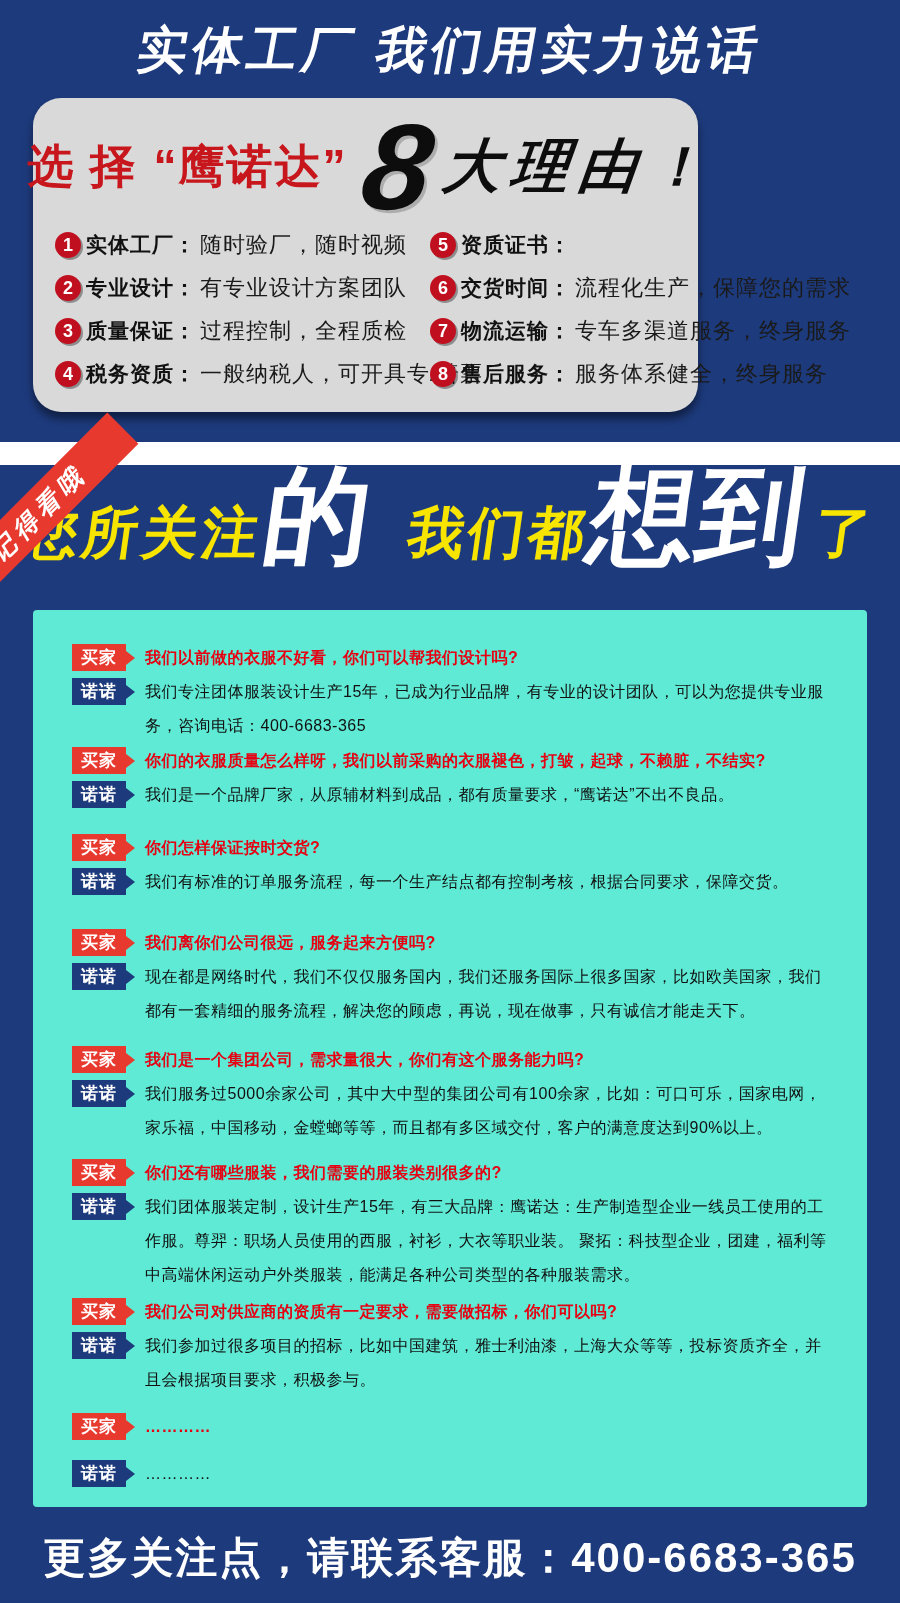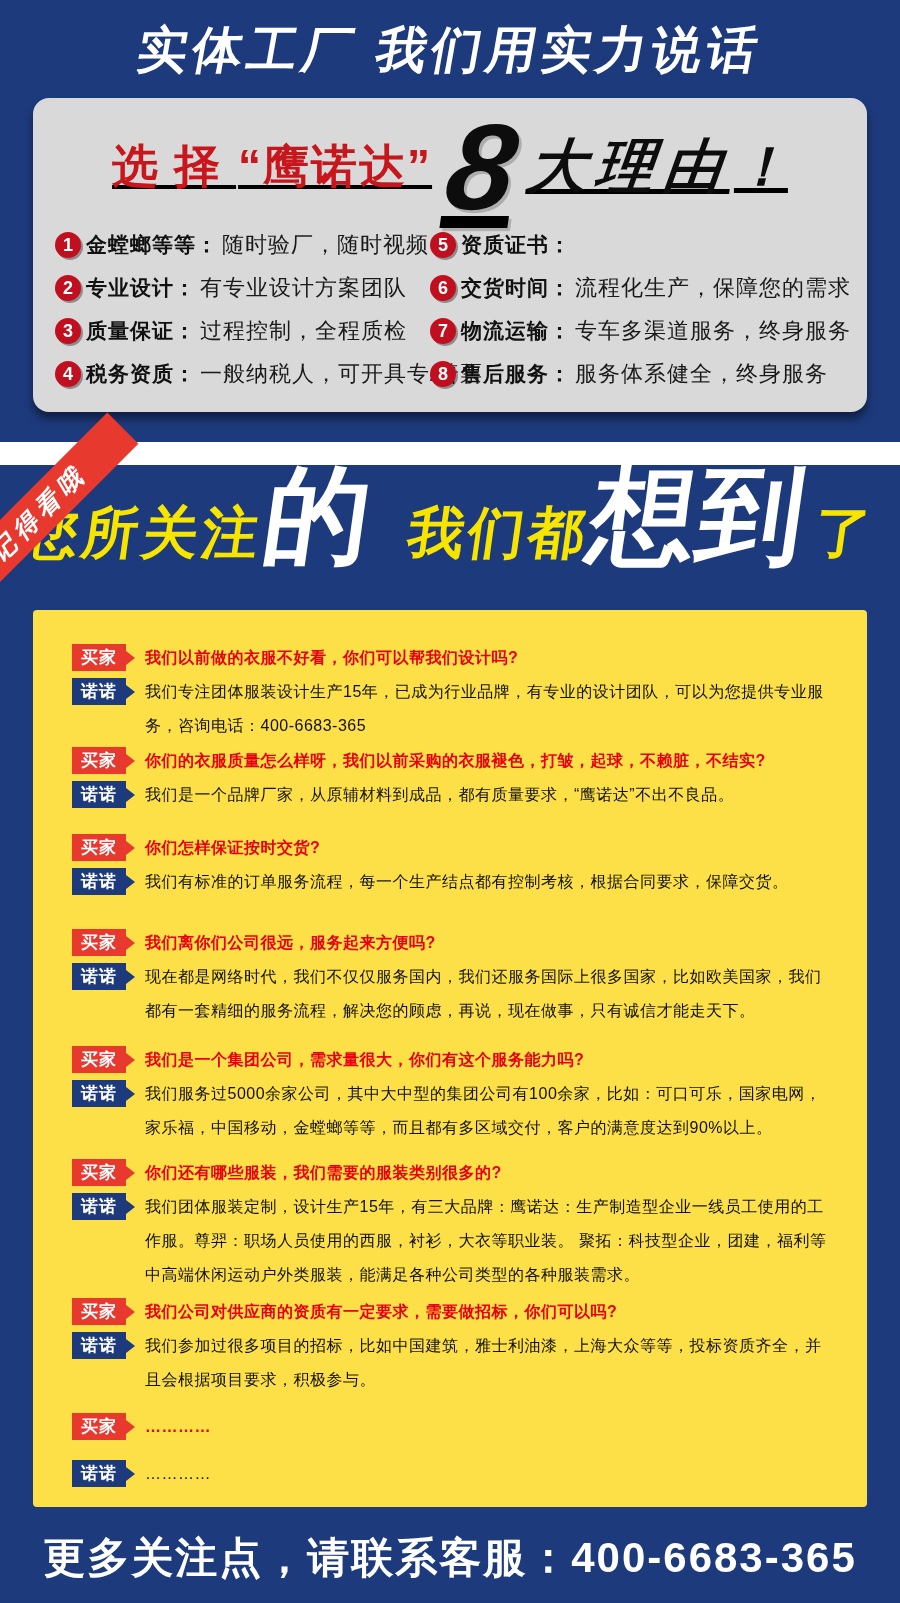--- a/index.html
+++ b/index.html
@@ -14,24 +14,23 @@
   .hero-title{
     position:absolute;top:20px;left:0;width:100%;
     text-align:center;
     color:#ffffff;font-size:50px;font-weight:bold;
     letter-spacing:5px;line-height:60px;
     transform:skewX(-10deg);
     white-space:nowrap;
   }
   
   .reasons-box{
-    position:absolute;left:33px;top:98px;width:834px;height:314px;
-    background:#d9d9d9;border-radius:16px;
+    position:absolute;left:33px;top:98px;width:665px;height:314px;
+    background:#d9d9d9;border-radius:28px;
     box-shadow:0 7px 9px rgba(0,0,0,0.45);
-    text-decoration:underline;
   }
   .box-title{
     display:flex;align-items:center;justify-content:center;
     margin-top:8px;height:122px;white-space:nowrap;
   }
   .box-title .t-select{
     color:#c8161d;font-size:46px;font-weight:bold;letter-spacing:16px;margin-right:2px;
   }
   .box-title .t-brand{
     color:#c8161d;font-size:46px;font-weight:bold;letter-spacing:2px;
@@ -81,21 +80,21 @@
     position:absolute;left:-82px;top:491px;width:240px;height:44px;
     background:#e8392f;
     transform:rotate(-45deg);
     color:#ffffff;font-size:25px;font-weight:bold;font-style:italic;
     letter-spacing:6px;text-align:center;line-height:44px;
     z-index:5;
   }
   
   .panel{
     position:absolute;left:33px;top:610px;width:834px;height:897px;
-    background:#fde047;border-radius:4px;
+    background:#5eead4;border-radius:4px;
     box-sizing:border-box;
     padding:34px 30px 0 39px;
     overflow:hidden;
   }
   .qa-block{margin-bottom:16px;}
   .qa-block:nth-child(1){margin-bottom:4px;}
   .qa-block:nth-child(2){margin-bottom:22px;}
   .qa-block:nth-child(3){margin-bottom:30px;}
   .qa-block:nth-child(4){margin-bottom:18px;}
   .qa-block:nth-child(5){margin-bottom:14px;}
@@ -149,21 +148,21 @@
       <span class="t-select">选择</span>
       <span class="t-brand">“鹰诺达”</span>
       <span class="t-eight">8</span>
       <span class="t-suffix">大理由</span>
       <span class="t-bang">！</span>
     </div>
     <div class="reasons-grid">
       <div class="reason-col">
         <div class="reason-item">
           <span class="reason-num">1</span>
-          <span class="reason-label">金螳螂等等：</span>
+          <span class="reason-label">实体工厂：</span>
           <span class="reason-desc">随时验厂，随时视频</span>
         </div>
         <div class="reason-item">
           <span class="reason-num">2</span>
           <span class="reason-label">专业设计：</span>
           <span class="reason-desc">有专业设计方案团队</span>
         </div>
         <div class="reason-item">
           <span class="reason-num">3</span>
           <span class="reason-label">质量保证：</span>

